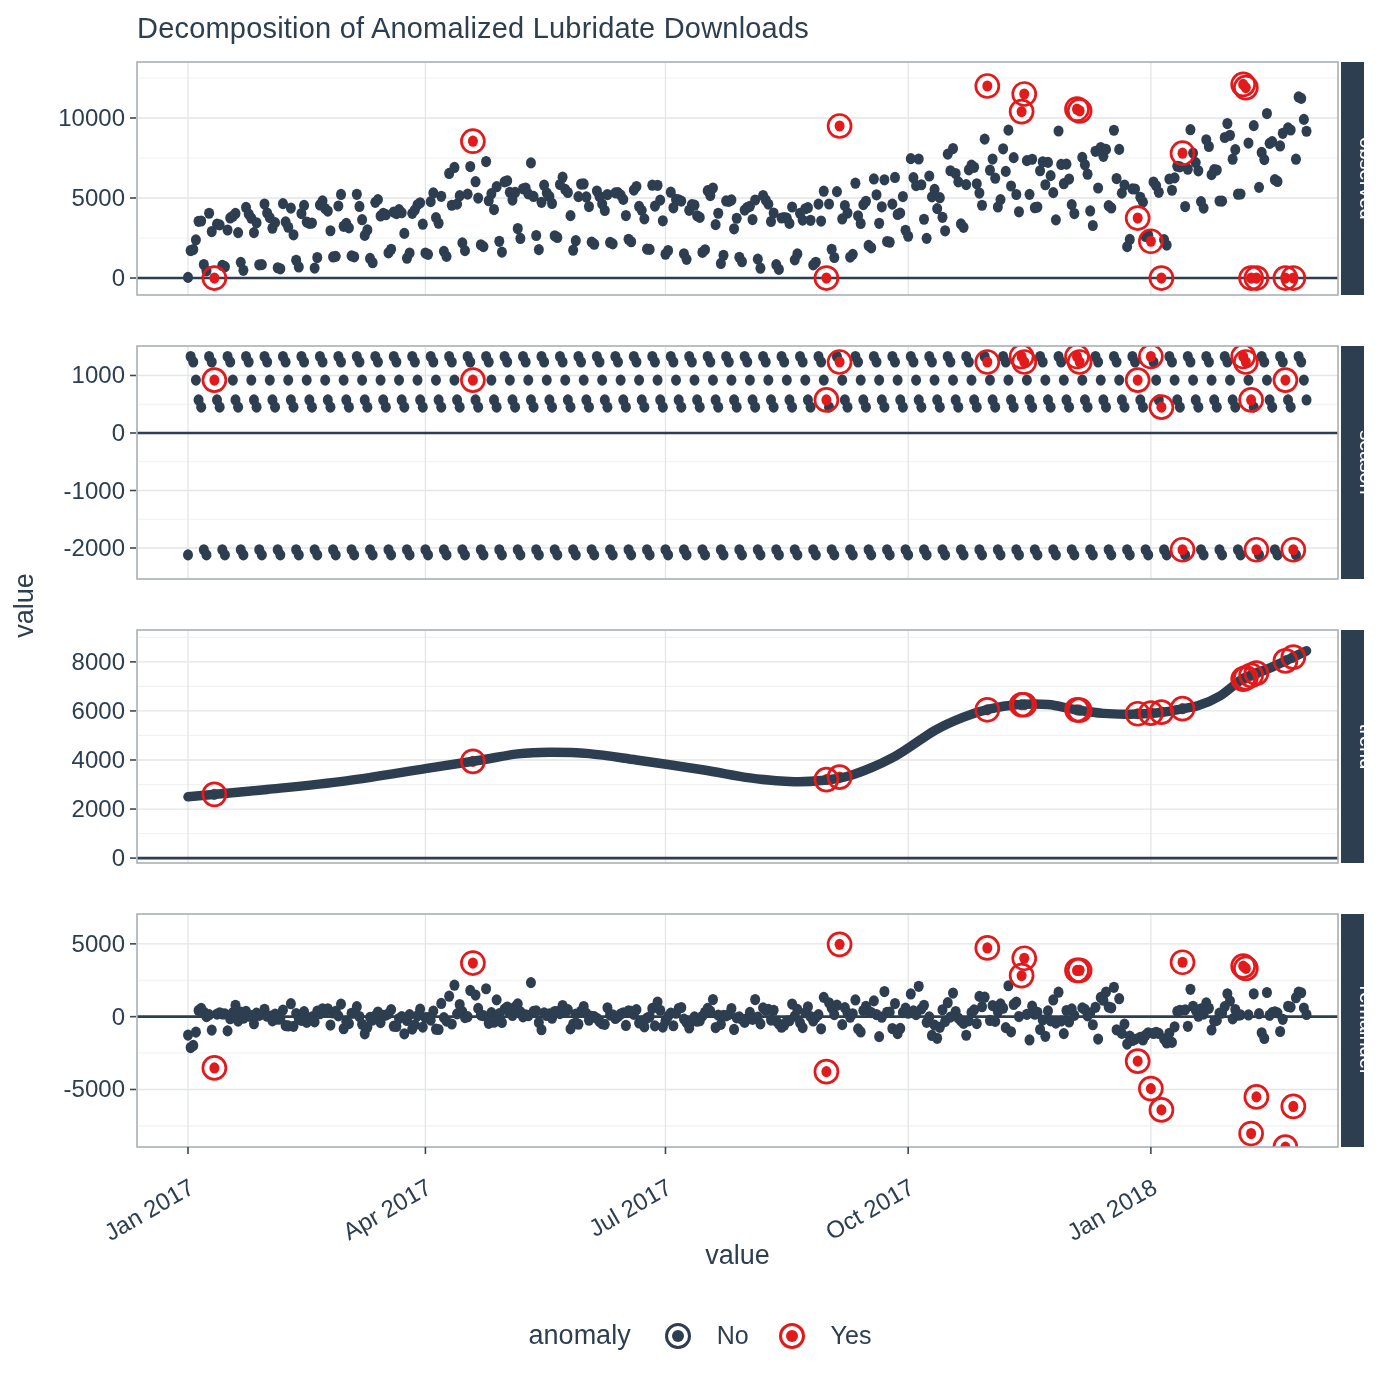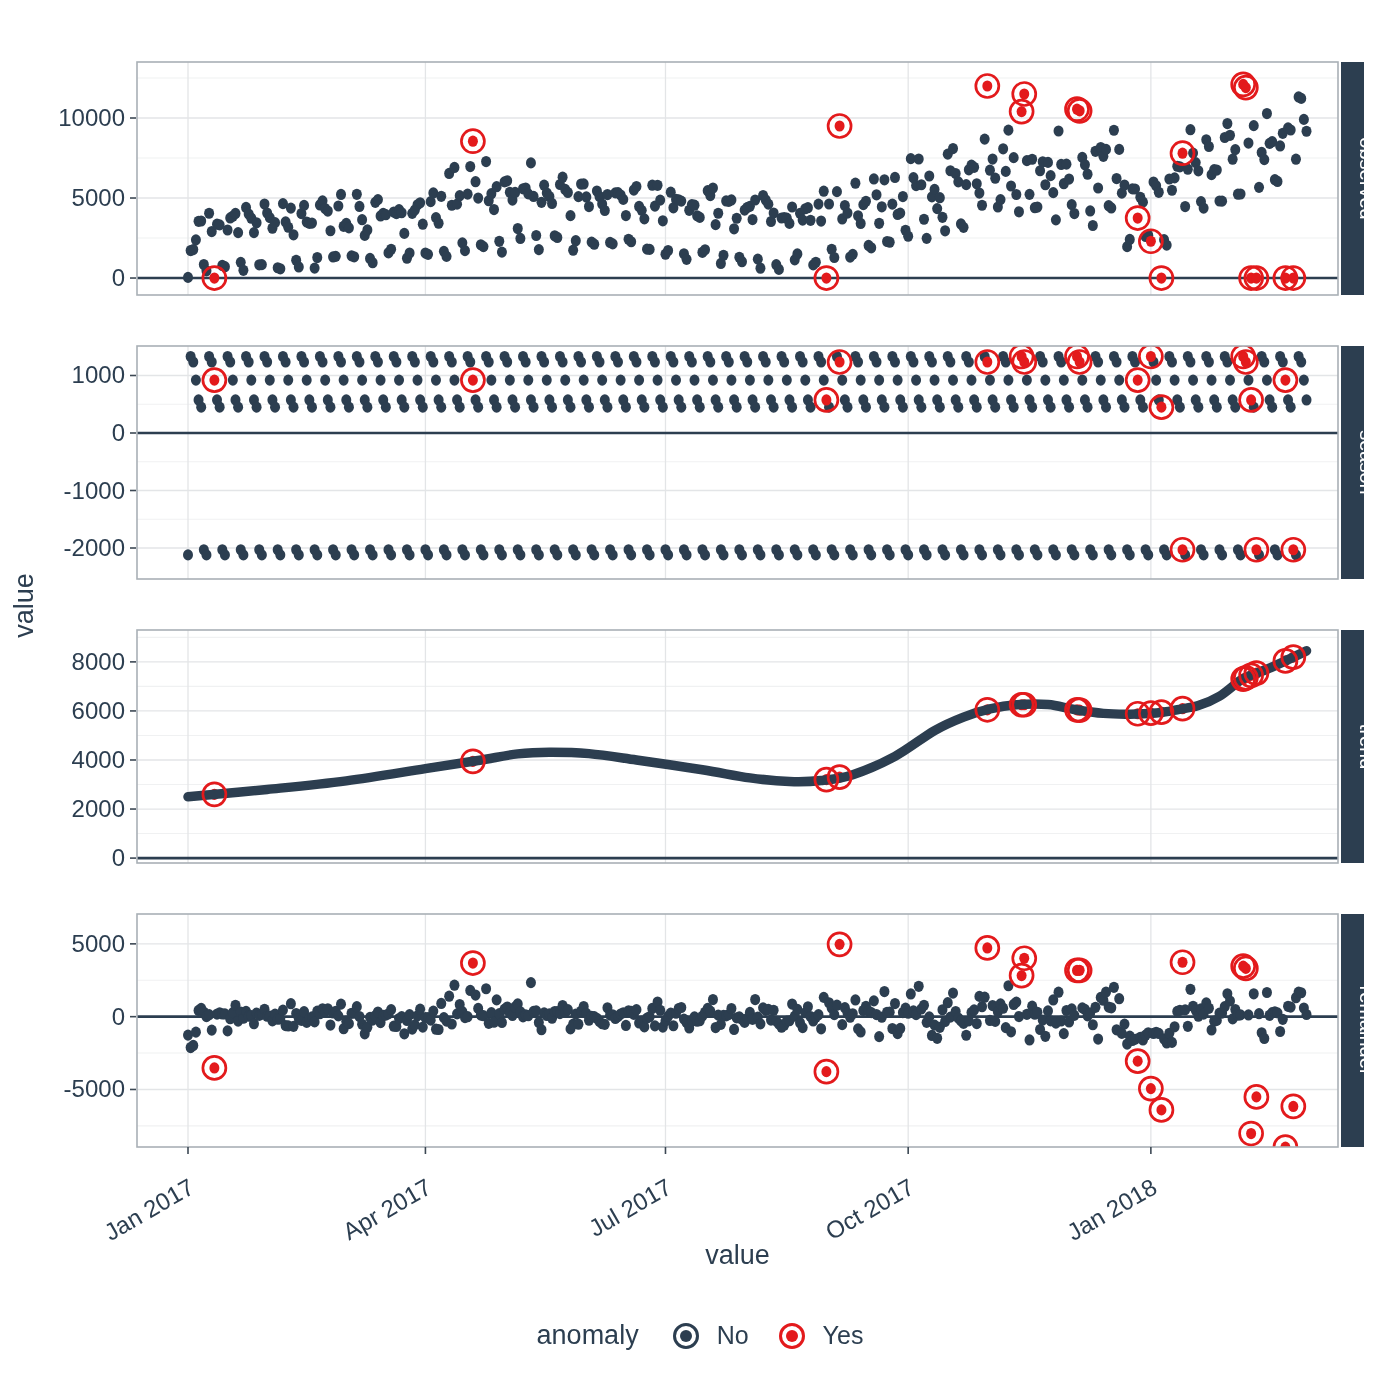--- a/index.html
+++ b/index.html
@@ -9,31 +9,32 @@
   .chart-title{position:absolute;left:137px;top:12px;font-size:29px;font-weight:500;
                letter-spacing:.2px;color:#2c3e50;}
   #chart{position:absolute;left:0;top:0;}
   .ytitle{position:absolute;left:-36px;top:590px;width:120px;text-align:center;
           font-size:27px;color:#2c3e50;transform:rotate(-90deg);transform-origin:center;}
   .xtitle{position:absolute;left:137px;width:1201px;top:1240px;text-align:center;
           font-size:27px;color:#2c3e50;}
   .legend{position:absolute;left:0;top:1320px;width:1400px;display:flex;
           justify-content:center;align-items:center;gap:30px;font-size:25px;}
   .legend-title{font-size:27px;margin-right:4px;}
-  .legend-item{display:flex;align-items:center;gap:18px;}
+  .legend-item{display:flex;align-items:center;gap:26px;}
   .sym{width:26px;height:26px;border-radius:50%;border:3px solid #2c3e50;
        display:inline-flex;align-items:center;justify-content:center;box-sizing:border-box;}
   .sym .dot{width:12px;height:12px;border-radius:50%;background:#2c3e50;}
   .sym-yes{border-color:#e31a1c;}
   .sym-yes .dot{background:#e31a1c;}
 </style>
 </head>
 <body>
 
 <div class="fig">
+  <div class="chart-title">Decomposition of Anomalized Lubridate Downloads</div>
   <svg id="chart" width="1400" height="1280">
       <defs>
         <clipPath id="clip0">
           <rect x="137" y="62" width="1201" height="233"></rect>
         </clipPath>
         <clipPath id="clip1">
           <rect x="137" y="346" width="1201" height="233"></rect>
         </clipPath>
         <clipPath id="clip2">
           <rect x="137" y="630" width="1201" height="233"></rect>

